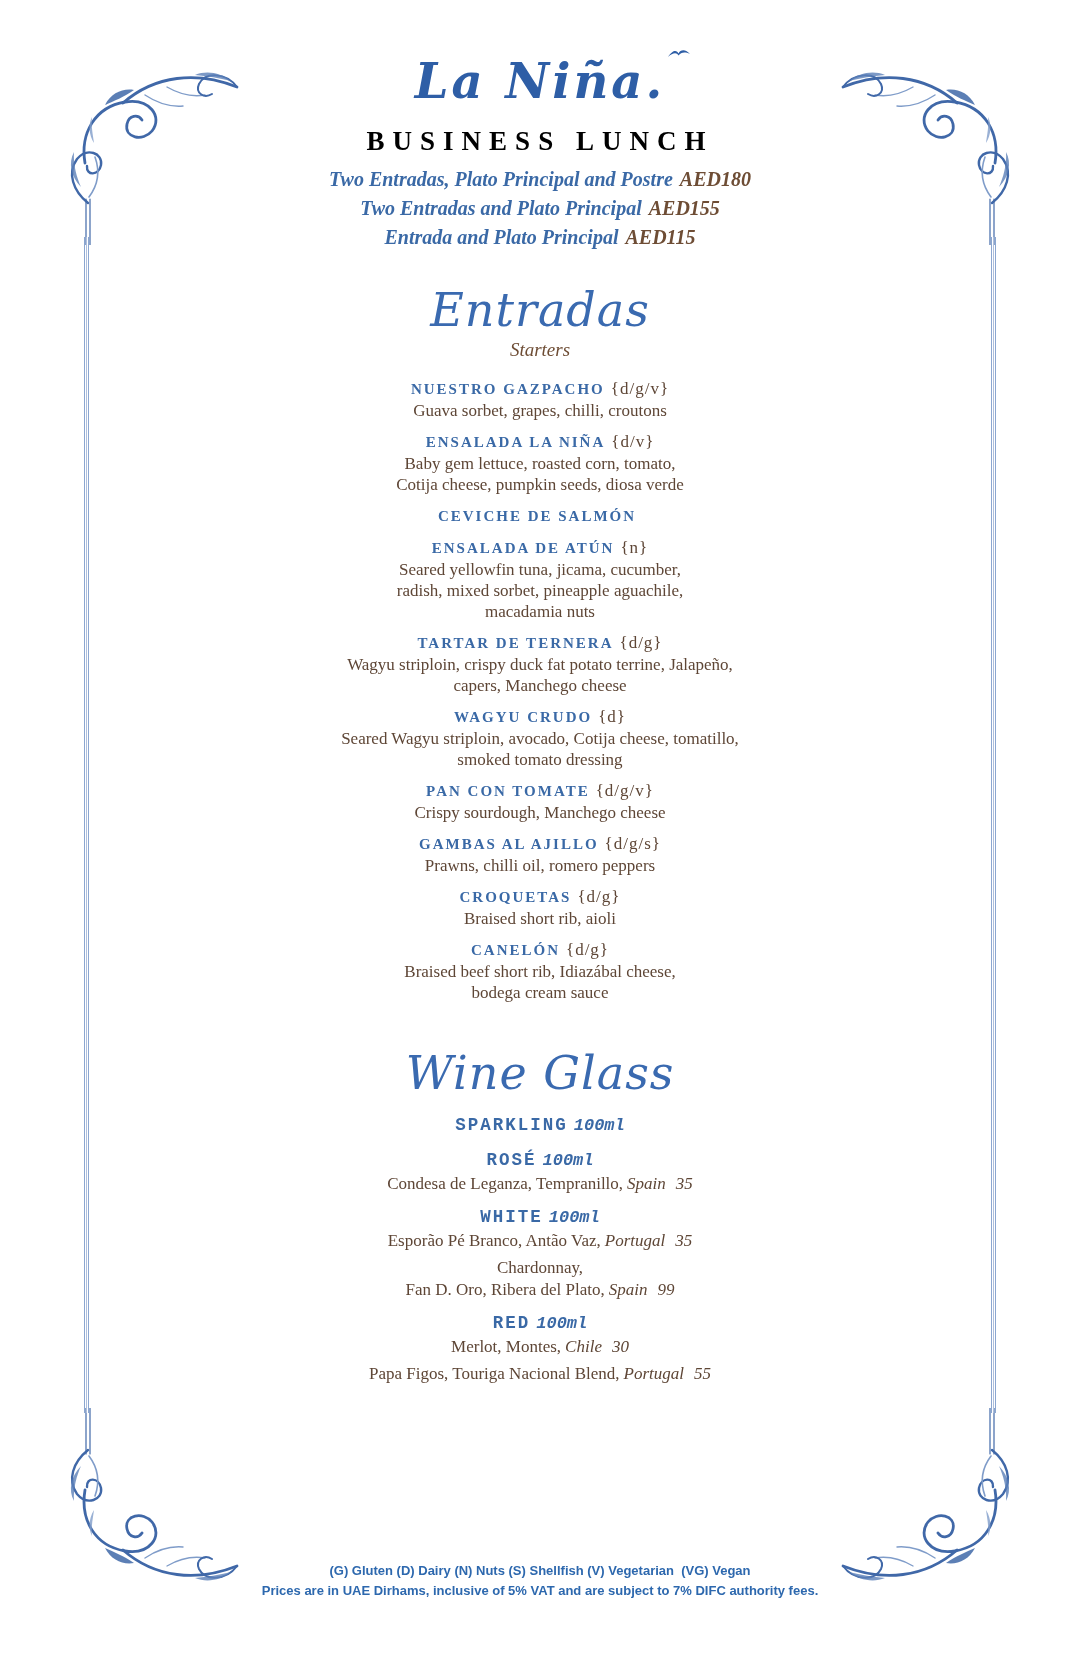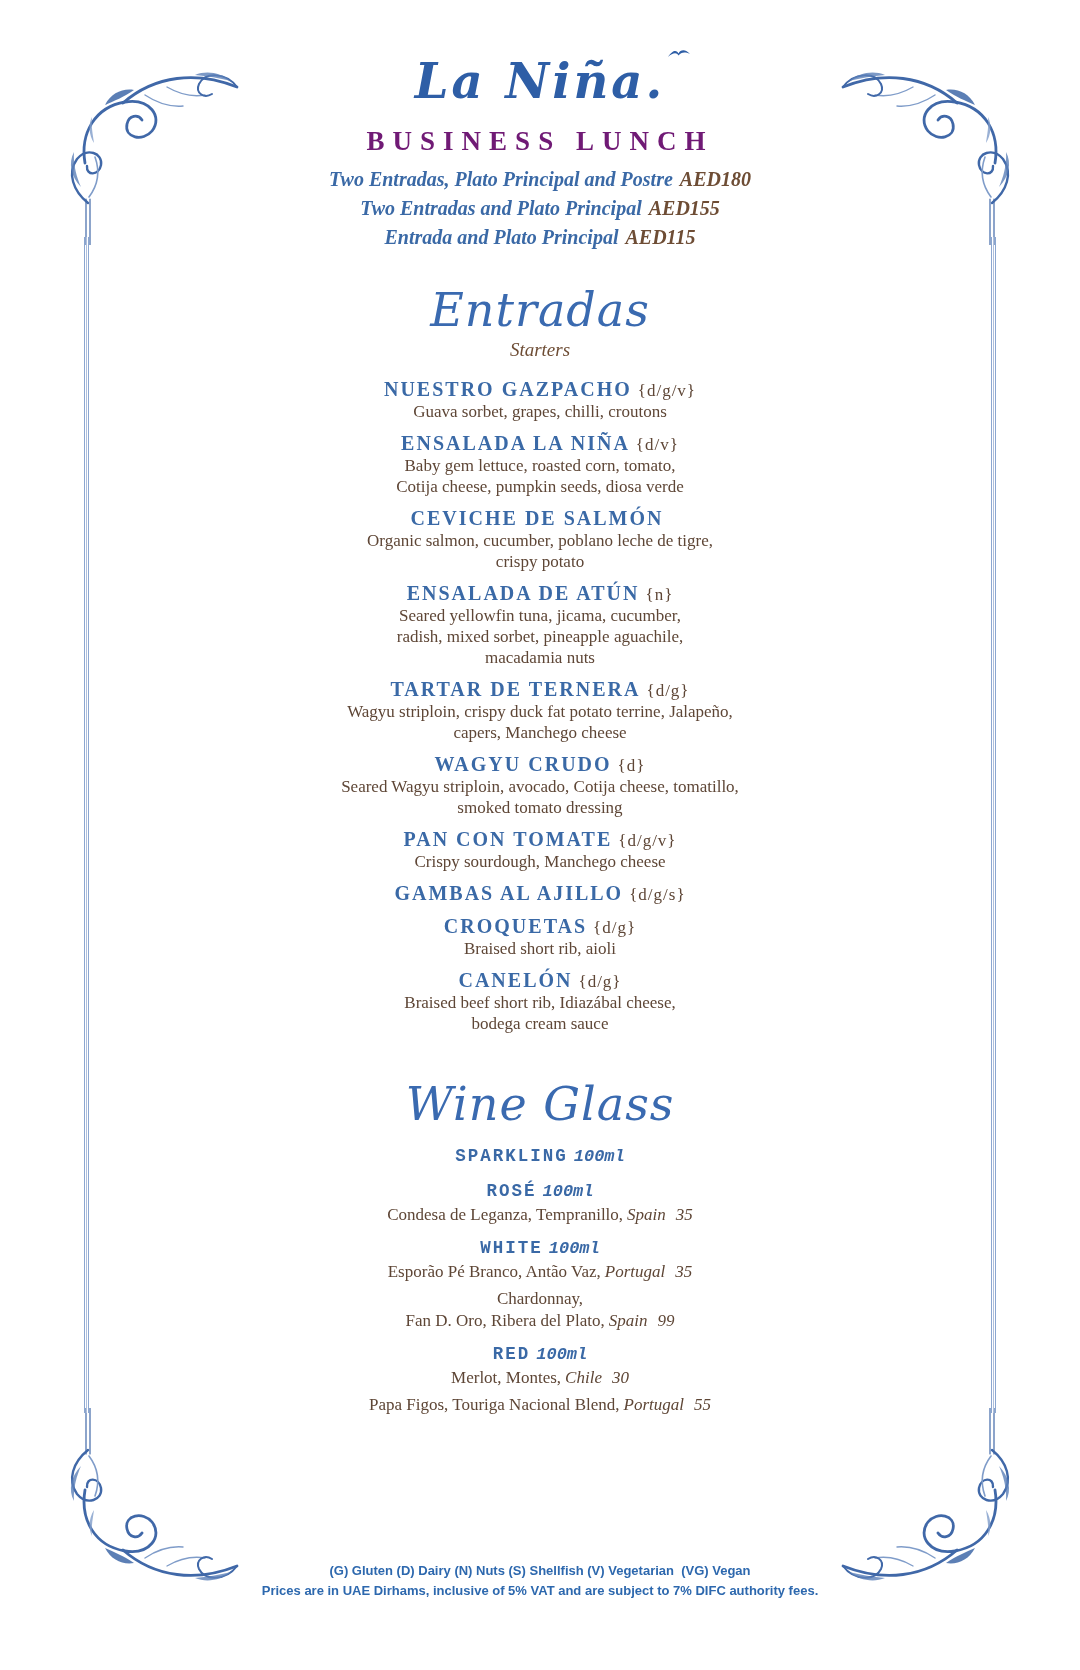--- a/index.html
+++ b/index.html
@@ -32,21 +32,21 @@
     position:relative;display:inline-block;
     font-family:"DejaVu Serif", serif;
     font-style:italic;font-weight:600;
     font-size:48px;line-height:62px;
     color:#2e5ea6;letter-spacing:3px;
   }
   .logo .bird{position:absolute;top:-4px;right:-26px;}
   .menu-title{
     margin-top:14px;
     font-size:27px;font-weight:700;letter-spacing:8px;
-    color:#701a75;
+    color:#000000;
   }
   .offers{margin-top:8px;}
   .offer-line{
     font-size:20px;line-height:29px;
     font-style:italic;font-weight:700;color:#3a69a6;
   }
   .offer-line .price{color:#6e4d35;margin-left:7px;}
   
   .script-header{
     margin-top:30px;
@@ -55,21 +55,21 @@
     font-size:46px;line-height:56px;color:#3a6ab0;
     letter-spacing:1px;
   }
   .section-subtitle{
     font-size:19px;font-style:italic;color:#6e4d35;line-height:24px;
   }
   
   .items{margin-top:16px;}
   .item{margin-bottom:10px;}
   .item-name{
-    font-size:20px;font-weight:700;letter-spacing:2px;
+    font-size:15px;font-weight:700;letter-spacing:2px;
     color:#3a69a6;line-height:22px;
   }
   .item-tags{
     font-size:17px;font-weight:400;letter-spacing:1px;
     color:#5e4636;margin-left:6px;
   }
   .item-desc{
     font-size:17px;color:#5e4636;line-height:21px;
     white-space:pre-line;
   }
@@ -172,22 +172,20 @@
         <div><span class="item-name">NUESTRO GAZPACHO</span><span class="item-tags">{d/g/v}</span></div>
         <div class="item-desc">Guava sorbet, grapes, chilli, croutons</div>
       </div>
       <div class="item">
         <div><span class="item-name">ENSALADA LA NIÑA</span><span class="item-tags">{d/v}</span></div>
         <div class="item-desc">Baby gem lettuce, roasted corn, tomato,
 Cotija cheese, pumpkin seeds, diosa verde</div>
       </div>
       <div class="item">
         <div><span class="item-name">CEVICHE DE SALMÓN</span><span class="item-tags"></span></div>
-        <div class="item-desc">Organic salmon, cucumber, poblano leche de tigre,
-crispy potato</div>
       </div>
       <div class="item">
         <div><span class="item-name">ENSALADA DE ATÚN</span><span class="item-tags">{n}</span></div>
         <div class="item-desc">Seared yellowfin tuna, jicama, cucumber,
 radish, mixed sorbet, pineapple aguachile,
 macadamia nuts</div>
       </div>
       <div class="item">
         <div><span class="item-name">TARTAR DE TERNERA</span><span class="item-tags">{d/g}</span></div>
         <div class="item-desc">Wagyu striploin, crispy duck fat potato terrine, Jalapeño,
@@ -197,20 +195,21 @@
         <div><span class="item-name">WAGYU CRUDO</span><span class="item-tags">{d}</span></div>
         <div class="item-desc">Seared Wagyu striploin, avocado, Cotija cheese, tomatillo,
 smoked tomato dressing</div>
       </div>
       <div class="item">
         <div><span class="item-name">PAN CON TOMATE</span><span class="item-tags">{d/g/v}</span></div>
         <div class="item-desc">Crispy sourdough, Manchego cheese</div>
       </div>
       <div class="item">
         <div><span class="item-name">GAMBAS AL AJILLO</span><span class="item-tags">{d/g/s}</span></div>
+        <div class="item-desc">Prawns, chilli oil, romero peppers</div>
       </div>
       <div class="item">
         <div><span class="item-name">CROQUETAS</span><span class="item-tags">{d/g}</span></div>
         <div class="item-desc">Braised short rib, aioli</div>
       </div>
       <div class="item">
         <div><span class="item-name">CANELÓN</span><span class="item-tags">{d/g}</span></div>
         <div class="item-desc">Braised beef short rib, Idiazábal cheese,
 bodega cream sauce</div>
       </div>

